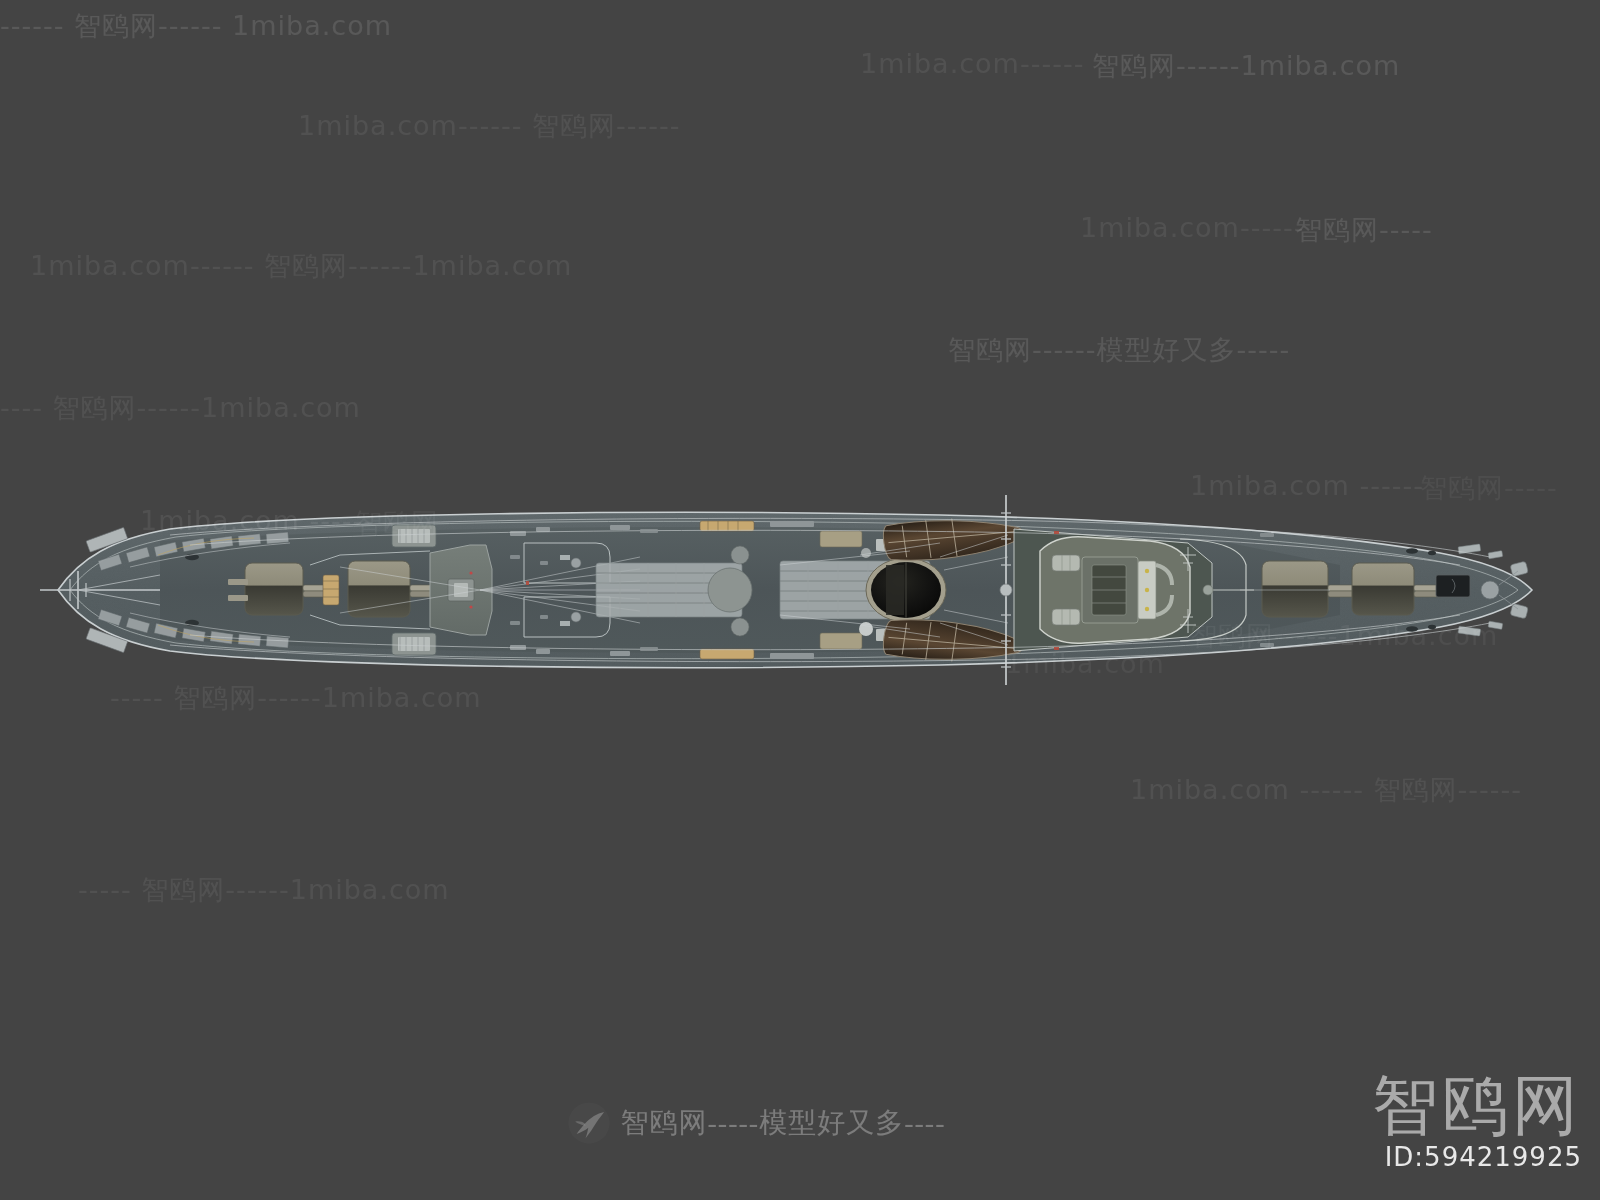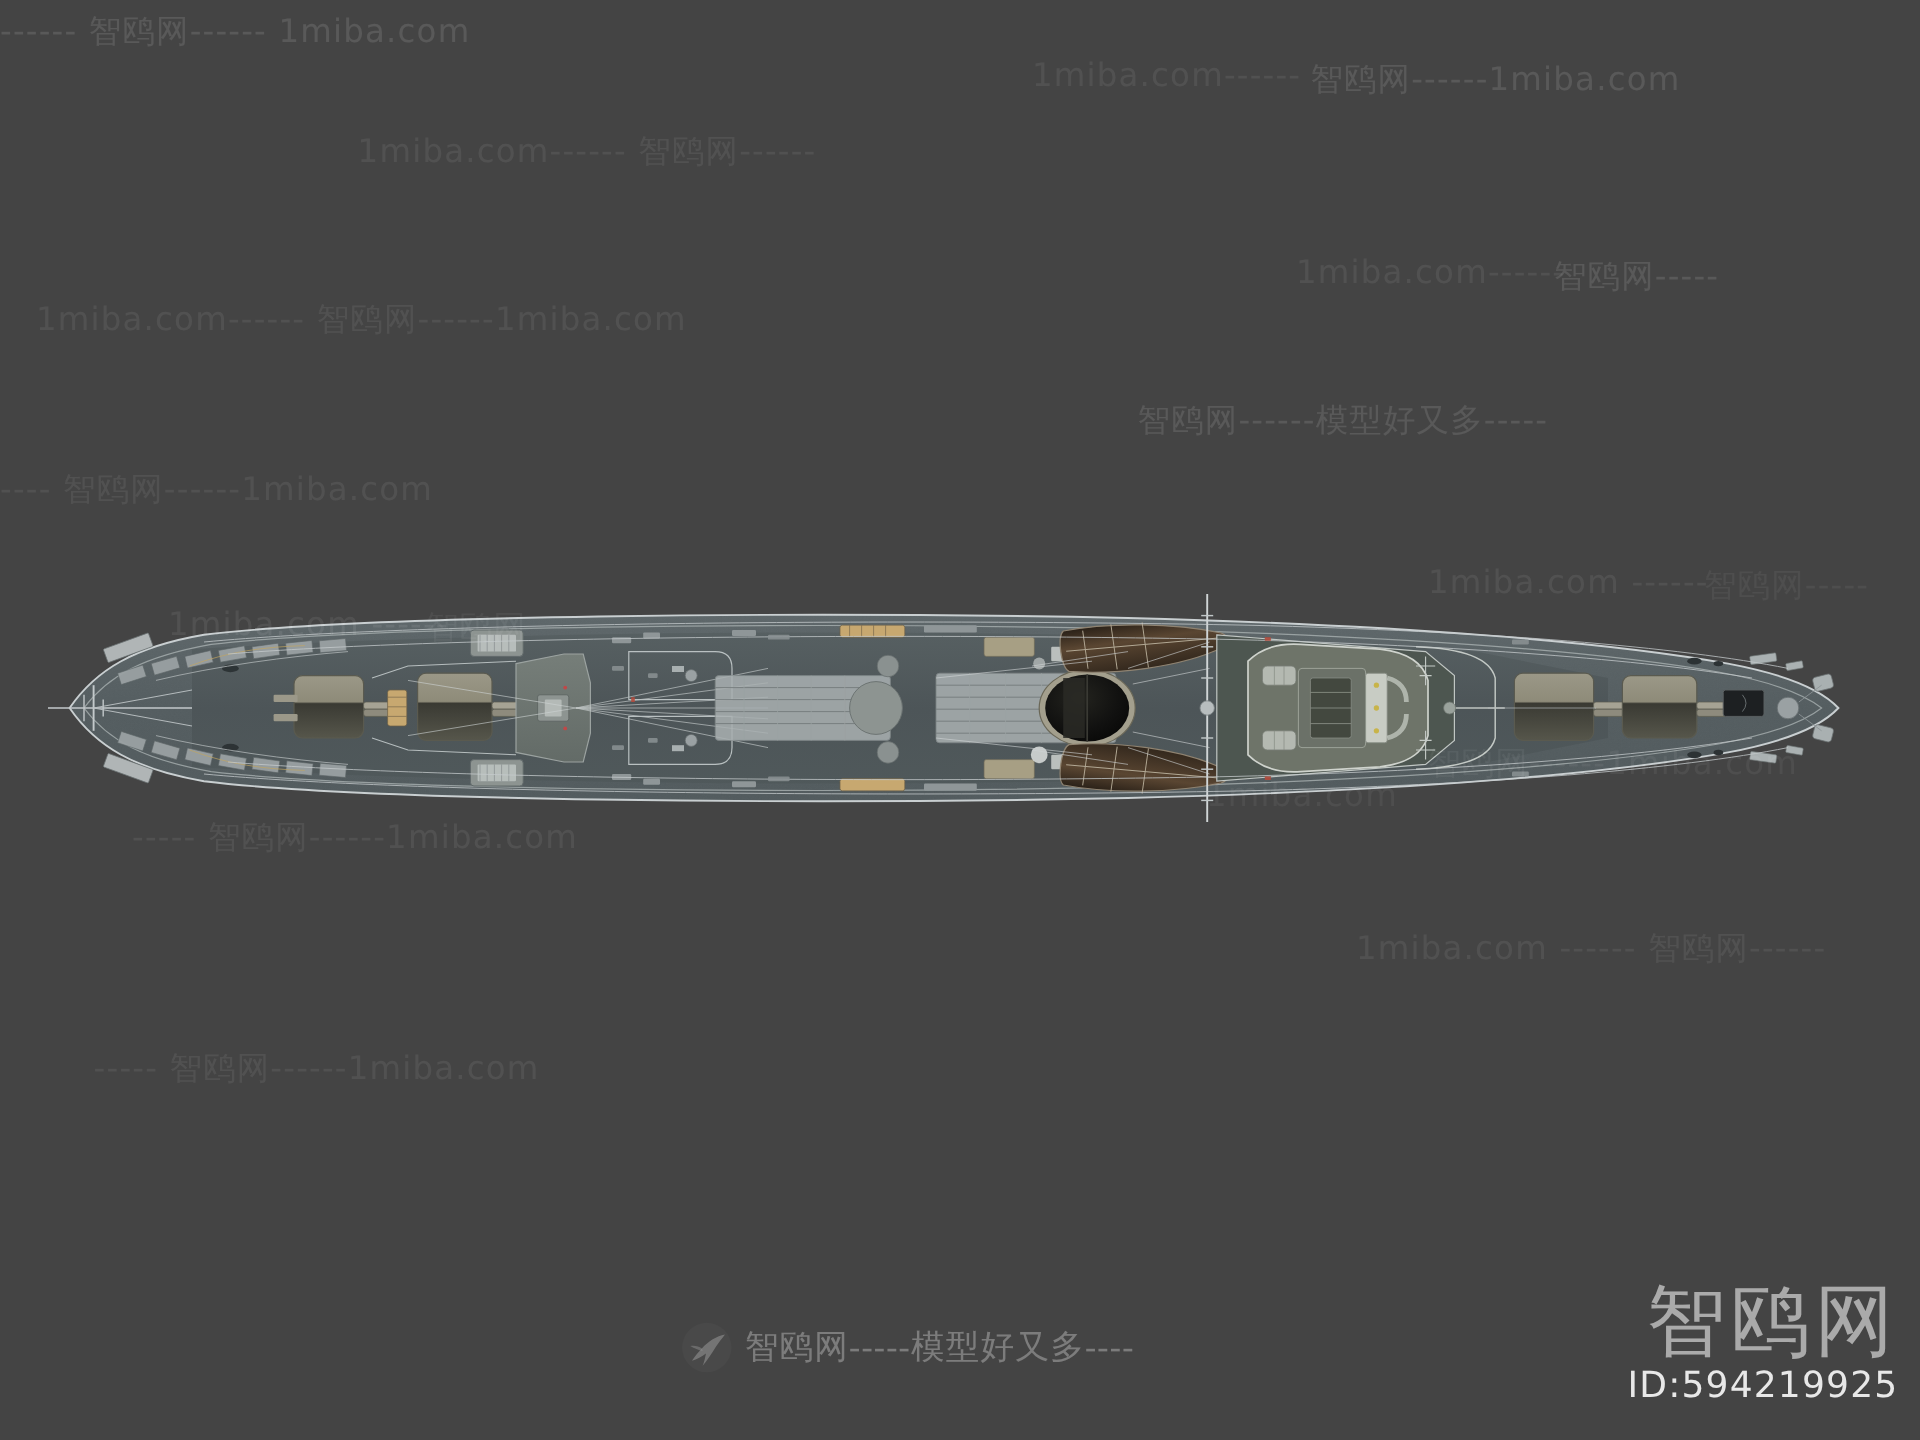--- a/index.html
+++ b/index.html
@@ -74,21 +74,21 @@
   }
   #brand-logo{
     font-size:66px;
     line-height:1.05;
     color:rgba(255,255,255,0.55);
     letter-spacing:4px;
     font-family:"DejaVu Sans","Liberation Sans",sans-serif;
   }
   #brand-id{
     margin-top:2px;
-    font-size:30px;
+    font-size:26px;
     color:rgba(255,255,255,0.88);
     letter-spacing:1px;
     font-family:"DejaVu Sans","Liberation Sans",sans-serif;
   }
 </style>
 </head>
 <body style="background: rgb(68, 68, 68);">
 
 <div id="scene">
 

